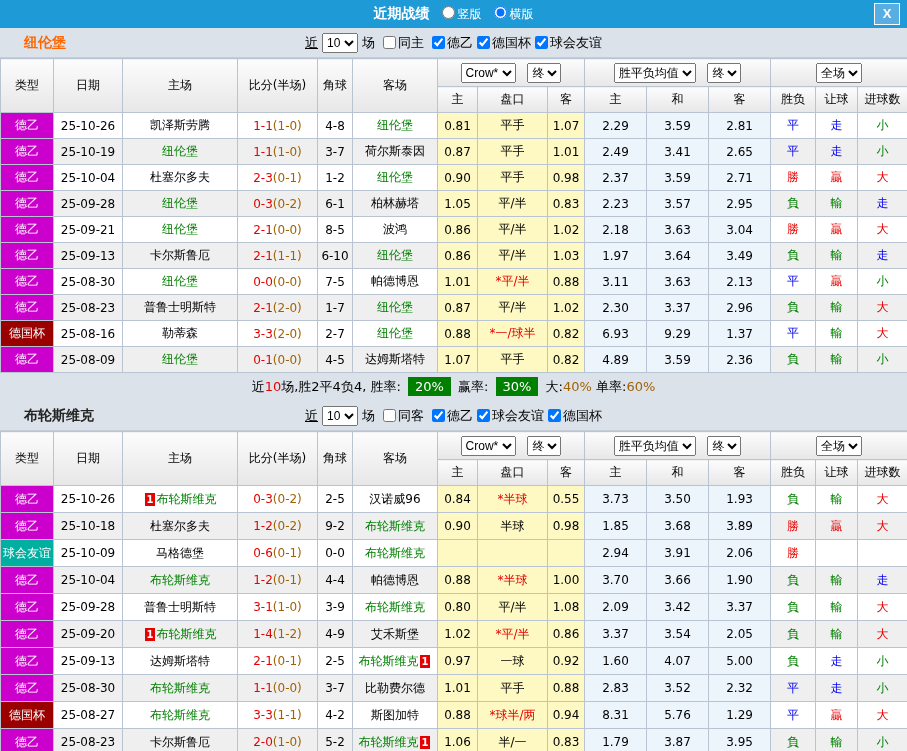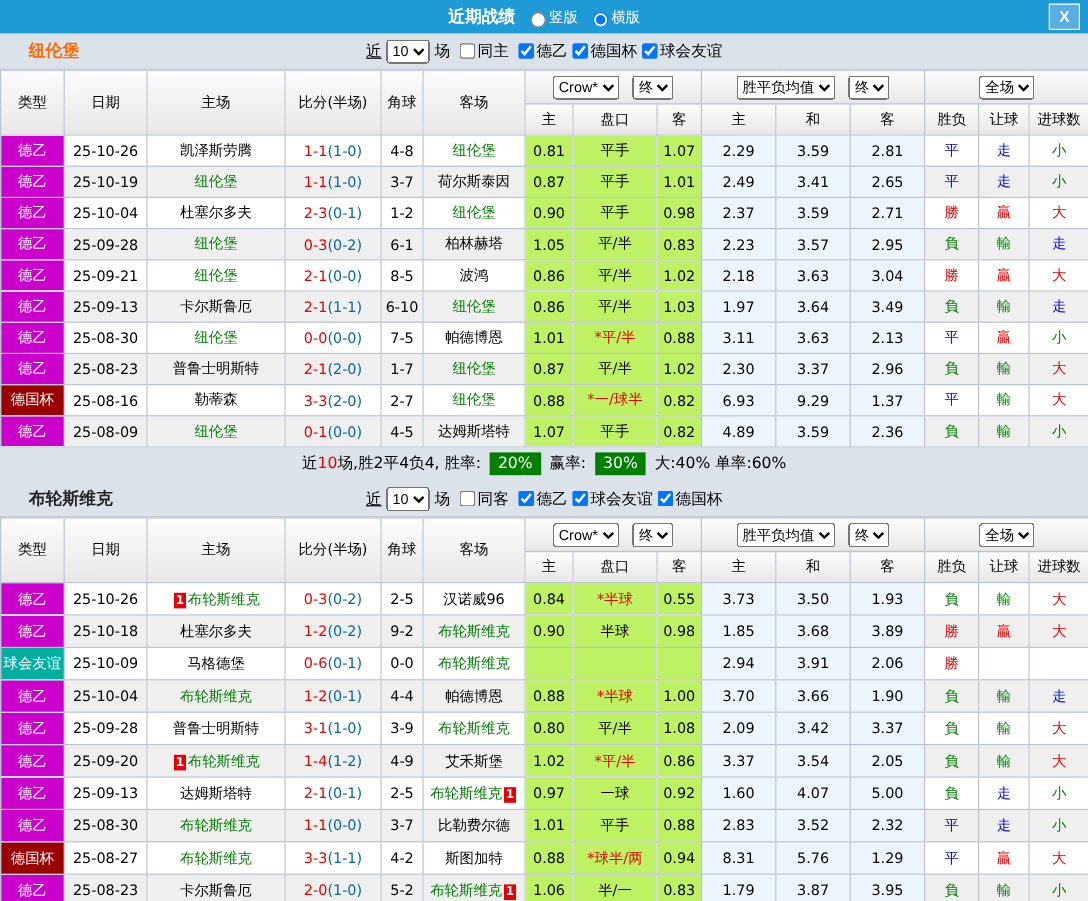--- a/index.html
+++ b/index.html
@@ -8,21 +8,21 @@
     width:907px; height:751px; overflow:hidden;
     background:#d9dfe8;
     font-family:"DejaVu Sans","Liberation Sans",sans-serif;
     font-size:12px; color:#000;
   }
   
   .titlebar{ height:28px; background:#1e9bd7; position:relative;
     display:flex; align-items:center; justify-content:center; }
   .titlebar .title{ color:#fff; font-weight:bold; font-size:14px; }
   .titlebar label{ color:#fff; font-size:12px; margin-left:6px;
-    display:inline-flex; align-items:flex-end; cursor:pointer; }
+    display:inline-flex; align-items:flex-start; cursor:pointer; }
   .titlebar input[type=radio]{ margin:0 3px 0 6px; }
   .close-btn{ position:absolute; right:7px; top:3px; width:26px; height:22px;
     background:#58ade2; border:1px solid #fff; color:#fff; font-weight:bold;
     font-size:13px; line-height:18px; text-align:center; cursor:pointer; padding:0; }
   
   .filter-row{ height:30px; background:#dce2ea; position:relative;
     display:flex; align-items:center; justify-content:center;
     border-bottom:1px solid #c6cdd8; }
   .team-name{ position:absolute; left:24px; font-weight:bold; font-size:14px; }
   .filter-controls{ display:flex; align-items:center; gap:4px; font-size:13px; }
@@ -36,35 +36,35 @@
     overflow:hidden; white-space:nowrap; font-weight:normal; padding:0 1px; }
   thead th{ background:linear-gradient(#fcfcfc,#e7e7e7); font-size:12px; }
   thead tr.hrow1 th{ height:28px; }
   thead tr.hrow2 th{ height:26px; }
   thead select{ font-size:12px; height:20px; margin:0 4px; }
   tbody td{ height:26px; font-size:12px; }
   .t2 tbody td{ height:27px; }
   tbody tr{ background:#fff; }
   tbody tr.alt{ background:#efefef; }
   td.type{ color:#fff; }
-  td.asian{ background:#bef264; }
+  td.asian{ background:#fef9c3; }
   td.euro{ background:#edf5fc; }
   .ft{ color:#e60000; }
-  .ht{ color:#0369a1;text-align:right; }
+  .ht{ color:#a16207;text-align:right; }
   .subject{ color:#008000; }
   .c-red{ color:#e60000; }
   .c-green{ color:#008000; }
   .c-blue{ color:#0000ee; }
   .card-badge{ display:inline-block; background:#e60000; color:#fff;
     font-size:10px; line-height:13px; padding:0 2px; margin:0 1px; font-weight:bold; }
   
   .summary{ height:28px; line-height:28px; text-align:center; background:#dce2ea;
     font-size:13px; }
   .summary .rate-badge{ background:#008000; color:#fff; padding:2px 7px; margin:0 3px; }
-  .summary .blue{ color:#000000; }
+  .summary .blue{ color:#a16207; }
   .summary .red{ color:#e60000; }
 </style>
 </head>
 <body>
 
 <div class="titlebar">
   <span class="title">近期战绩</span>
   <label>
     <input type="radio" name="layout" style="">
     <span>竖版</span>

